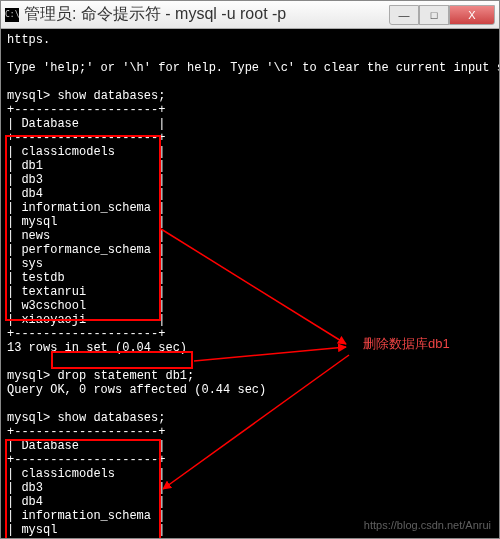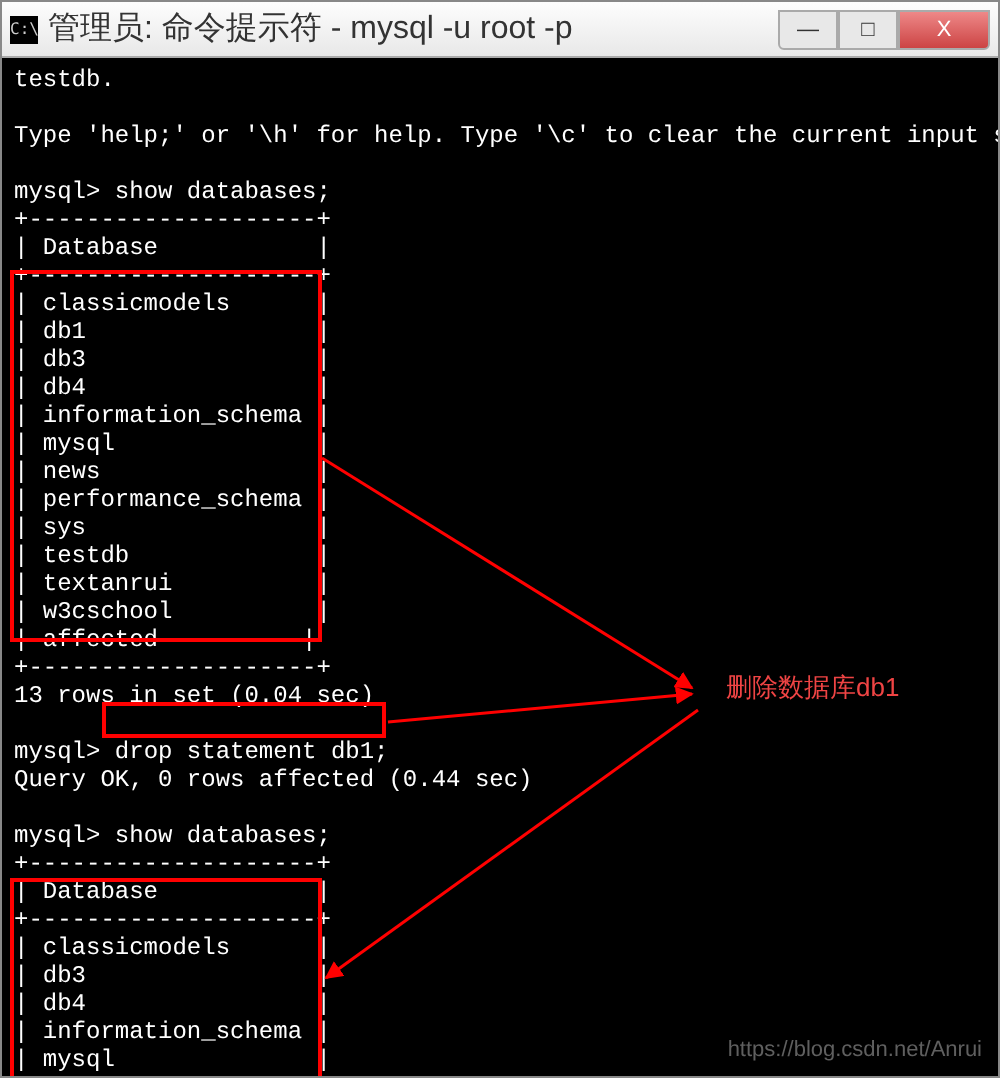--- a/index.html
+++ b/index.html
@@ -28,42 +28,42 @@
     <div class="title-icon">C:\</div>
     <div class="title-text">管理员: 命令提示符 - mysql  -u root -p</div>
     <div class="win-btns">
       <div class="win-btn min">—</div>
       <div class="win-btn max">□</div>
       <div class="win-btn close">X</div>
     </div>
   </div>
 
   <div class="terminal">
-<pre>testdb.</pre>
+<pre>https.</pre>
 <pre> </pre>
 <pre>Type 'help;' or '\h' for help. Type '\c' to clear the current input statement.</pre>
 <pre> </pre>
 <pre><span>mysql&gt;</span> <span>show databases;</span></pre>
 <pre>+--------------------+</pre>
 <pre>| Database           |</pre>
 <pre>+--------------------+</pre>
 <div id="dblist1">
         <pre>| classicmodels      |</pre>
         <pre>| db1                |</pre>
         <pre>| db3                |</pre>
         <pre>| db4                |</pre>
         <pre>| information_schema |</pre>
         <pre>| mysql              |</pre>
         <pre>| news               |</pre>
         <pre>| performance_schema |</pre>
         <pre>| sys                |</pre>
         <pre>| testdb             |</pre>
         <pre>| textanrui          |</pre>
         <pre>| w3cschool          |</pre>
-        <pre>| affected          |</pre>
+        <pre>| xiaoyaoji          |</pre>
       </div>
 <pre>+--------------------+</pre>
 <pre>13 rows in set (0.04 sec)</pre>
 <pre> </pre>
 <pre><span>mysql&gt;</span> <span>drop statement db1;</span></pre>
 <pre>Query OK, 0 rows affected (0.44 sec)</pre>
 <pre> </pre>
 <pre><span>mysql&gt;</span> <span>show databases;</span></pre>
 <pre>+--------------------+</pre>
 <pre>| Database           |</pre>

